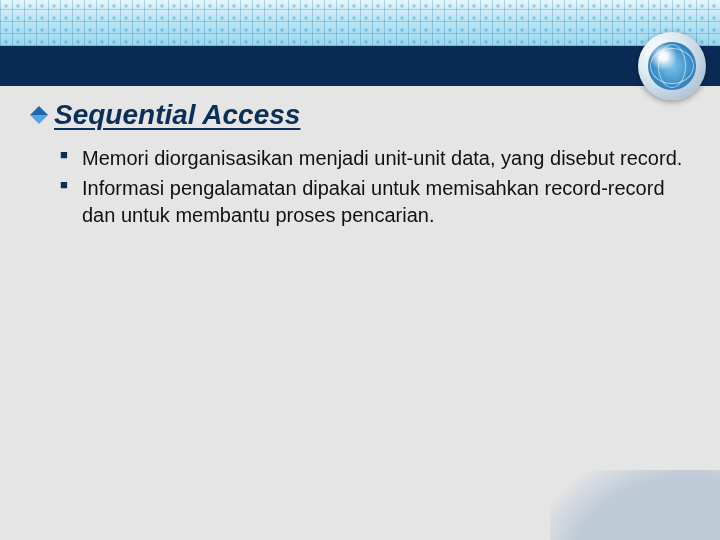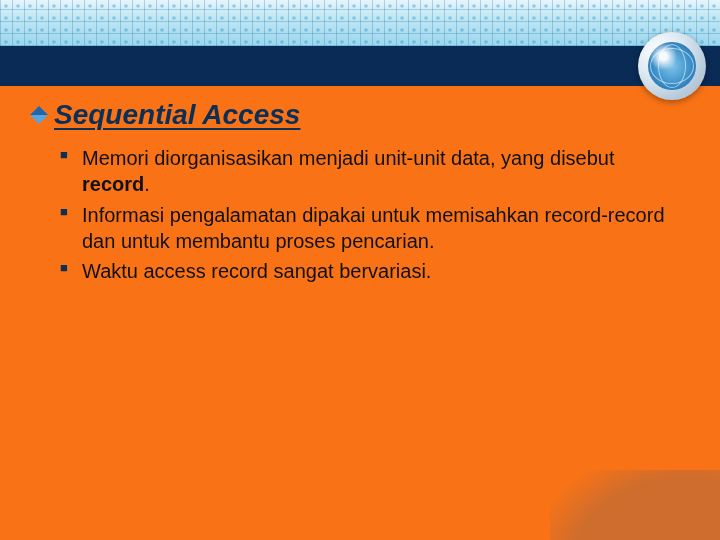--- a/index.html
+++ b/index.html
@@ -1,17 +1,17 @@
 <!DOCTYPE html>
 <html><head>
 <meta charset="utf-8">
 <style>
   * { margin: 0; padding: 0; box-sizing: border-box; }
   html, body { width: 720px; height: 540px; font-family: Arial, Helvetica, sans-serif; background: #fff; overflow: hidden; }
-  .slide { position: relative; width: 720px; height: 540px; background: #f97316; }
+  .slide { position: relative; width: 720px; height: 540px; background: #e5e5e5; }
   .topband {
     position: absolute; top: 0; left: 0; width: 720px; height: 86px;
     background:
       linear-gradient(#0a2b55, #0a2b55) 0 46px/720px 40px no-repeat,
       repeating-linear-gradient(0deg, rgba(0,102,170,.25) 0 1px, transparent 1px 12px) 0 0/720px 46px no-repeat,
       repeating-linear-gradient(90deg, rgba(0,102,170,.25) 0 1px, transparent 1px 12px) 0 0/720px 46px no-repeat,
       radial-gradient(circle at 6px 6px, rgba(0,120,190,.28) 1.5px, transparent 2px) 0 0/12px 12px,
       linear-gradient(180deg, #e6f5fb 0%, #bfe6f3 40%, #9cd7ed 100%) 0 0/720px 46px no-repeat;
   }
   .globe-wrap { position:absolute; top:38px; right:20px; width:56px; height:56px; }
@@ -42,21 +42,21 @@
     border-left:9px solid transparent; border-right:9px solid transparent; border-top:9px solid #58a3e0;
   }
   .heading-text {
     font-size:28px; font-style:italic; font-weight:bold; color:#0b2f57;
     text-decoration: underline; text-underline-offset: 4px; text-decoration-thickness: 2px;
     line-height:1.1;
   }
   ul.bullets { list-style:none; margin-left:30px; }
   ul.bullets li { position:relative; font-size:20px; color:#111; line-height:1.32; margin-bottom:4px; padding-left:22px; }
   ul.bullets li::before { content:"■"; position:absolute; left:0; top:1px; font-size:13px; color:#0b2f57; }
-  .bold { font-weight:bold; }
+  .bold { font-weight:normal; }
   .corner {
     position:absolute; bottom:0; right:0; width:170px; height:70px; overflow:hidden; pointer-events:none;
   }
   .corner::before {
     content:""; position:absolute; right:-30px; bottom:-50px; width:260px; height:160px;
     background: radial-gradient(ellipse at 70% 80%, rgba(14,80,150,.18) 0 40%, transparent 60%);
     transform: rotate(-8deg);
   }
 </style>
 </head>
@@ -71,18 +71,17 @@
 
   <div class="content">
     <div class="heading">
       <div class="diamond"></div>
       <div class="heading-text">Sequential Access</div>
     </div>
 
     <ul class="bullets">
       <li><span>Memori diorganisasikan menjadi unit-unit data, yang disebut </span><span class="bold">record</span><span>.</span></li>
       <li><span>Informasi pengalamatan dipakai untuk memisahkan record-record dan untuk membantu proses pencarian.</span></li>
-      <li><span>Waktu access record sangat bervariasi.</span></li>
     </ul>
   </div>
 
   <div class="corner"></div>
 </div>
 
 </body></html>

